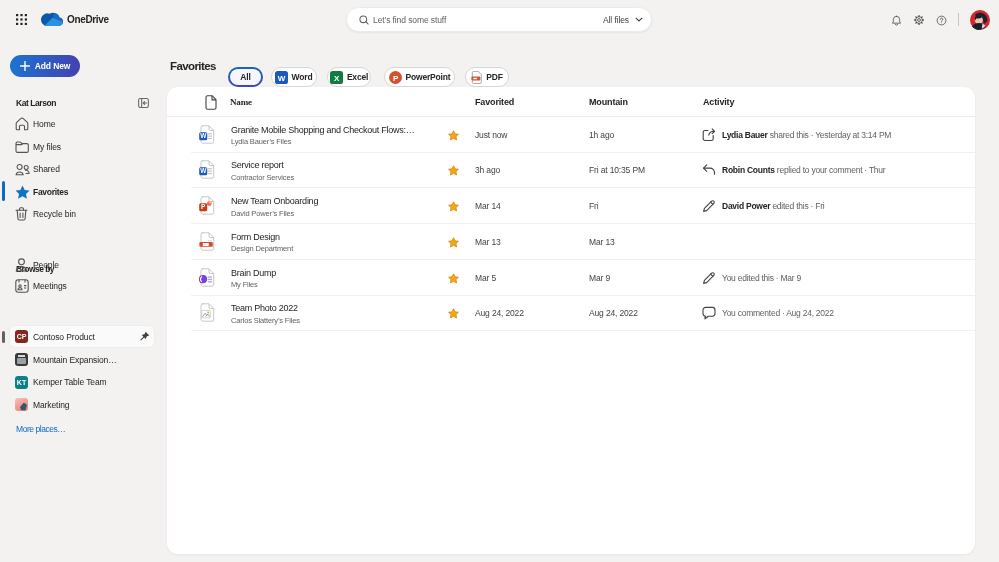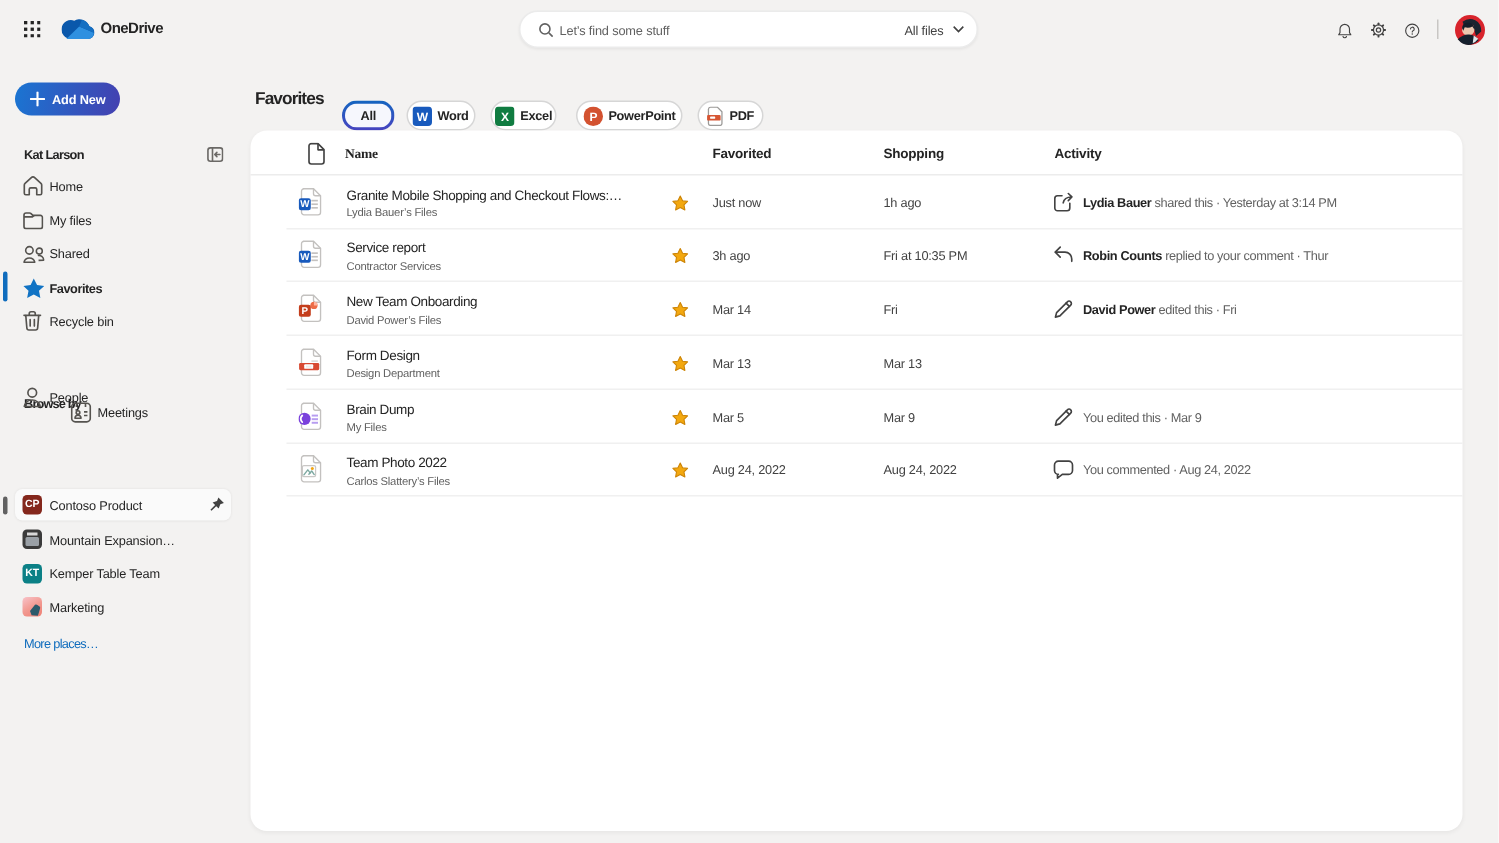--- a/index.html
+++ b/index.html
@@ -173,21 +173,21 @@
 <div class="abs sechead" style="left:16px;top:236.5px;">Browse by</div>
 <div class="abs navrow" style="top:253.5px;width:165px;">
  <span class="navicon">
       <svg width="13" height="14" viewBox="0 0 13 14" fill="none" stroke="#55534f" stroke-width="1.1" stroke-linejoin="round">
         <circle cx="6.5" cy="3.8" r="2.9"></circle>
         <path d="M1.2 13 a5.4 5.4 0 0 1 10.6 0 z"></path>
       </svg>
     </span>
  <span class="navtxt">People</span>
 </div>
-<div class="abs navrow" style="top:264px;width:165px;padding-left:32px;">
+<div class="abs navrow" style="top:275px;width:165px;">
  <span class="navicon">
       <svg width="14" height="14" viewBox="0 0 14 14" fill="none" stroke="#55534f" stroke-width="1.1" stroke-linejoin="round">
         <rect x="0.8" y="0.8" width="12.4" height="12.4" rx="2.4"></rect>
         <path d="M4 0.9 V3.4 M10 0.9 V3.4"></path>
         <circle cx="5" cy="7" r="1.2"></circle>
         <path d="M3 10.8 a2 2 0 0 1 4 0 z"></path>
         <path d="M9 6.6 h2.3 M9 9 h2.3"></path>
       </svg>
     </span>
  <span class="navtxt">Meetings</span>
@@ -250,21 +250,21 @@
 </div>
 
 <div class="abs card">
   <div class="thead">
     <svg style="position:absolute;left:38px;top:7.5px" width="12" height="15" viewBox="0 0 12 15" fill="none" stroke="#424242" stroke-width="1.1" stroke-linejoin="round">
         <path d="M1 2.3 A1.6 1.6 0 0 1 2.6 0.7 H7 L11 4.7 V12.7 A1.6 1.6 0 0 1 9.4 14.3 H2.6 A1.6 1.6 0 0 1 1 12.7 z"></path>
         <path d="M7 0.9 V4.9 H11"></path>
       </svg>
     <span style="left:63px;font-family:Liberation Serif, serif;">Name</span>
     <span style="left:308px;">Favorited</span>
-    <span style="left:422px;">Shopping</span>
+    <span style="left:422px;">Mountain</span>
     <span style="left:536px;">Activity</span>
   </div>
 
   <div class="trow" style="top:29.5px;">
     <svg class="ficon" width="16" height="19" viewBox="0 0 16 19">
       <path d="M3 0.8 h7 l4.7 4.7 v11 a1.7 1.7 0 0 1 -1.7 1.7 h-9.3 a1.7 1.7 0 0 1 -1.7 -1.7 v-14 a1.7 1.7 0 0 1 1.7 -1.7 z" fill="#fff" stroke="#c3c1bf" stroke-width="0.9"></path>
       <path d="M10 0.9 v3.2 a1.4 1.4 0 0 0 1.4 1.4 h3.2" fill="none" stroke="#c3c1bf" stroke-width="0.9"></path>
       <rect x="8.6" y="8.2" width="4.3" height="1.1" fill="#c3c1bf"></rect>
         <rect x="8.6" y="10.6" width="4.3" height="1.1" fill="#c3c1bf"></rect>
         <rect x="8.6" y="13" width="4.3" height="1.1" fill="#c3c1bf"></rect>

